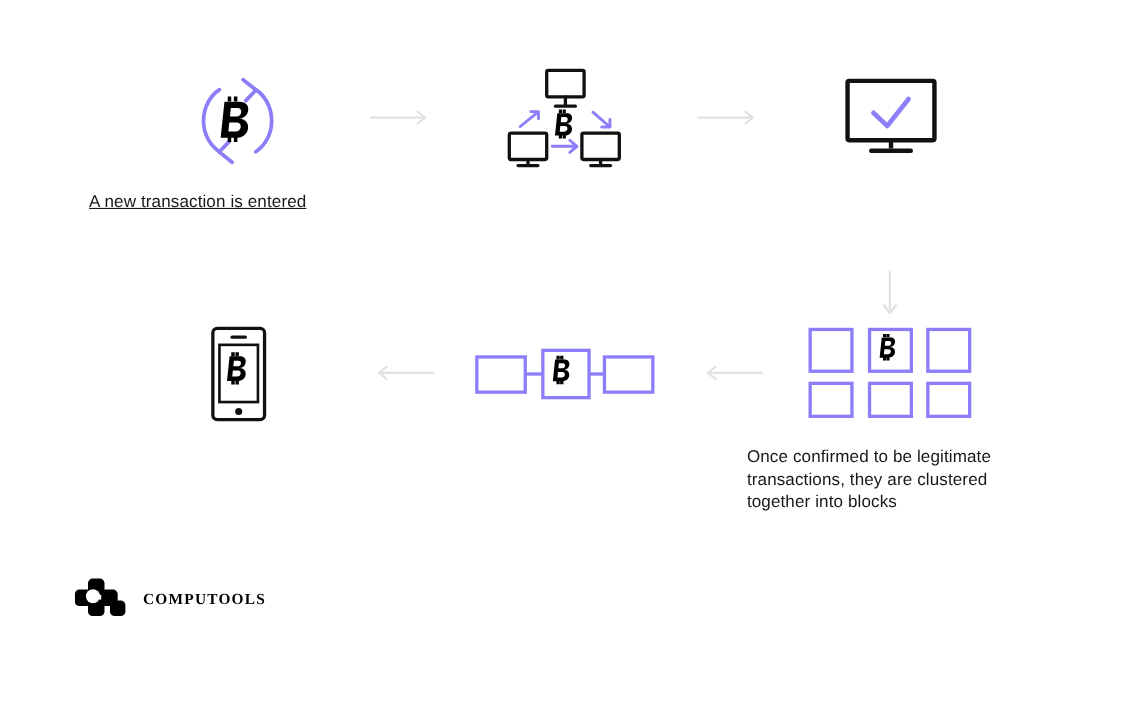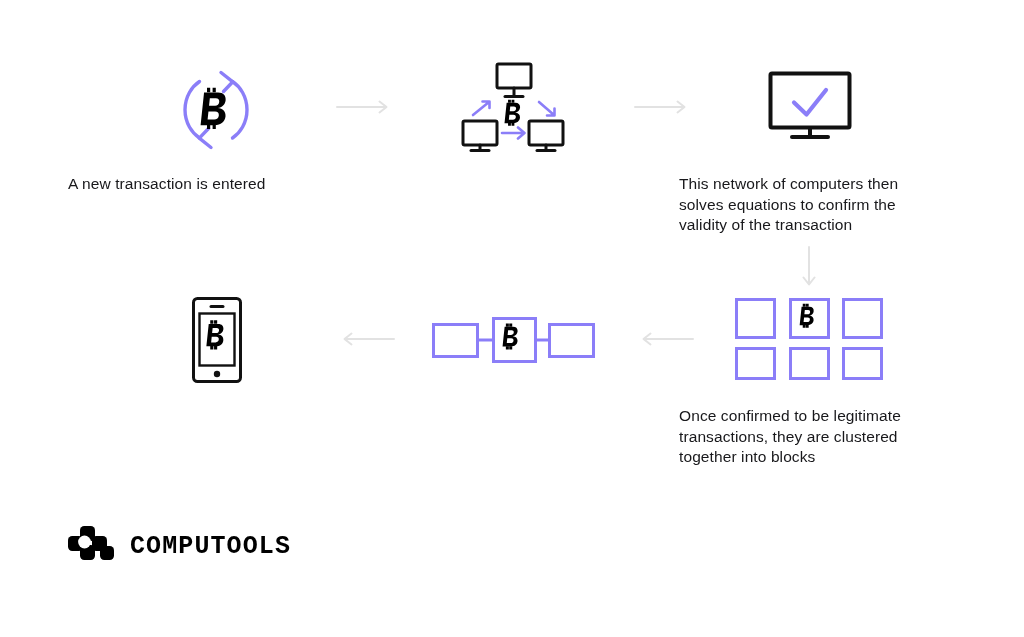--- a/index.html
+++ b/index.html
@@ -45,25 +45,25 @@
   .logo {
     position: absolute;
     left: 68px;
     top: 525px;
     display: flex;
     align-items: center;
     gap: 14px;
   }
   .logo-mark { width: 48px; height: 42px; display: block; }
   .logo-word {
-    font-size: 25px;
+    font-size: 14px;
     font-weight: bold;
     letter-spacing: 1.1px;
     color: #000000;
-    font-family: Liberation Mono, monospace;
+    font-family: Liberation Serif, serif;
   }
 </style>
 </head>
 <body>
 
 <div class="canvas">
 
   <div class="icon-box" style="left:179px; top:66px;">
     <svg width="74" height="88" viewBox="0 0 74 88" fill="none">
 
@@ -77,21 +77,21 @@
 
       <g transform="translate(24,25)">
         <path d="M5.6 1.2 L5.6 -3.2 M11.2 1.2 L11.2 -3.2 M5.6 38 L5.6 33.6 M11.2 38 L11.2 33.6" stroke="#000" stroke-width="3.2" stroke-linecap="butt"></path>
         <path d="M1.2 1.4 L15.2 1.4 C20.6 1.4 23.6 4.6 23.6 9.2 C23.6 13.4 20.8 16.4 16.6 17
                  C21.6 17.3 25.2 20.6 25.2 25.6 C25.2 30.8 21.4 34.3 15.2 34.3 L1.2 34.3 Z
                  M7.6 7.2 L7.6 14.8 L13.6 14.8 C16 14.8 17.4 13.3 17.4 11 C17.4 8.6 16 7.2 13.6 7.2 Z
                  M7.6 20.4 L7.6 28.5 L14.2 28.5 C16.8 28.5 18.4 26.9 18.4 24.4 C18.4 21.9 16.8 20.4 14.2 20.4 Z" fill="#000" transform="skewX(-6)"></path>
       </g>
     </svg>
   </div>
-  <div class="caption" style="left:68px; top:174px; width:260px;">A new transaction is entered</div>
+  <div class="caption" style="left:81px; top:174px; width:260px;text-decoration:underline;">A new transaction is entered</div>
 
   <div class="connector" style="left:336px; top:99px;">
     <svg width="58" height="16" viewBox="0 0 58 16">
       <path d="M1 8 L50 8 M43.5 2.5 L50.5 8 L43.5 13.5" stroke="#e2e2e2" stroke-width="2" fill="none" stroke-linecap="round" stroke-linejoin="round"></path>
     </svg>
   </div>
 
   <div class="icon-box" style="left:461px; top:61px;">
     <svg width="104" height="92" viewBox="0 0 104 92" fill="none">
 
@@ -142,23 +142,20 @@
   </div>
 
   <div class="icon-box" style="left:768px; top:71px;">
     <svg width="84" height="70" viewBox="0 0 84 70" fill="none">
       <rect x="2.5" y="2.5" width="79" height="54" rx="1.5" stroke="#111" stroke-width="4" fill="#fff"></rect>
       <path d="M42 57 L42 64" stroke="#111" stroke-width="4" stroke-linecap="butt"></path>
       <path d="M24 66 L60 66" stroke="#111" stroke-width="4" stroke-linecap="round"></path>
       <path d="M26 31.5 L38.5 43.5 L58 19" stroke="#8b7ef8" stroke-width="4.2" fill="none" stroke-linecap="round" stroke-linejoin="round"></path>
     </svg>
   </div>
-  <div class="caption" style="left:679px; top:174px; width:262px;">This network of computers then
-solves equations to confirm the
-validity of the transaction</div>
 
   <div class="connector" style="left:800px; top:246px;">
     <svg width="18" height="46" viewBox="0 0 18 46">
       <path d="M9 1 L9 38 M3.5 31.5 L9 38.5 L14.5 31.5" stroke="#e2e2e2" stroke-width="2" fill="none" stroke-linecap="round" stroke-linejoin="round"></path>
     </svg>
   </div>
 
   <div class="icon-box" style="left:735px; top:298px;">
     <svg width="148" height="82" viewBox="0 0 148 82" fill="none">
       <rect x="1.5" y="1.5" width="38" height="38" stroke="#8b7ef8" stroke-width="3" fill="#fff"></rect>

